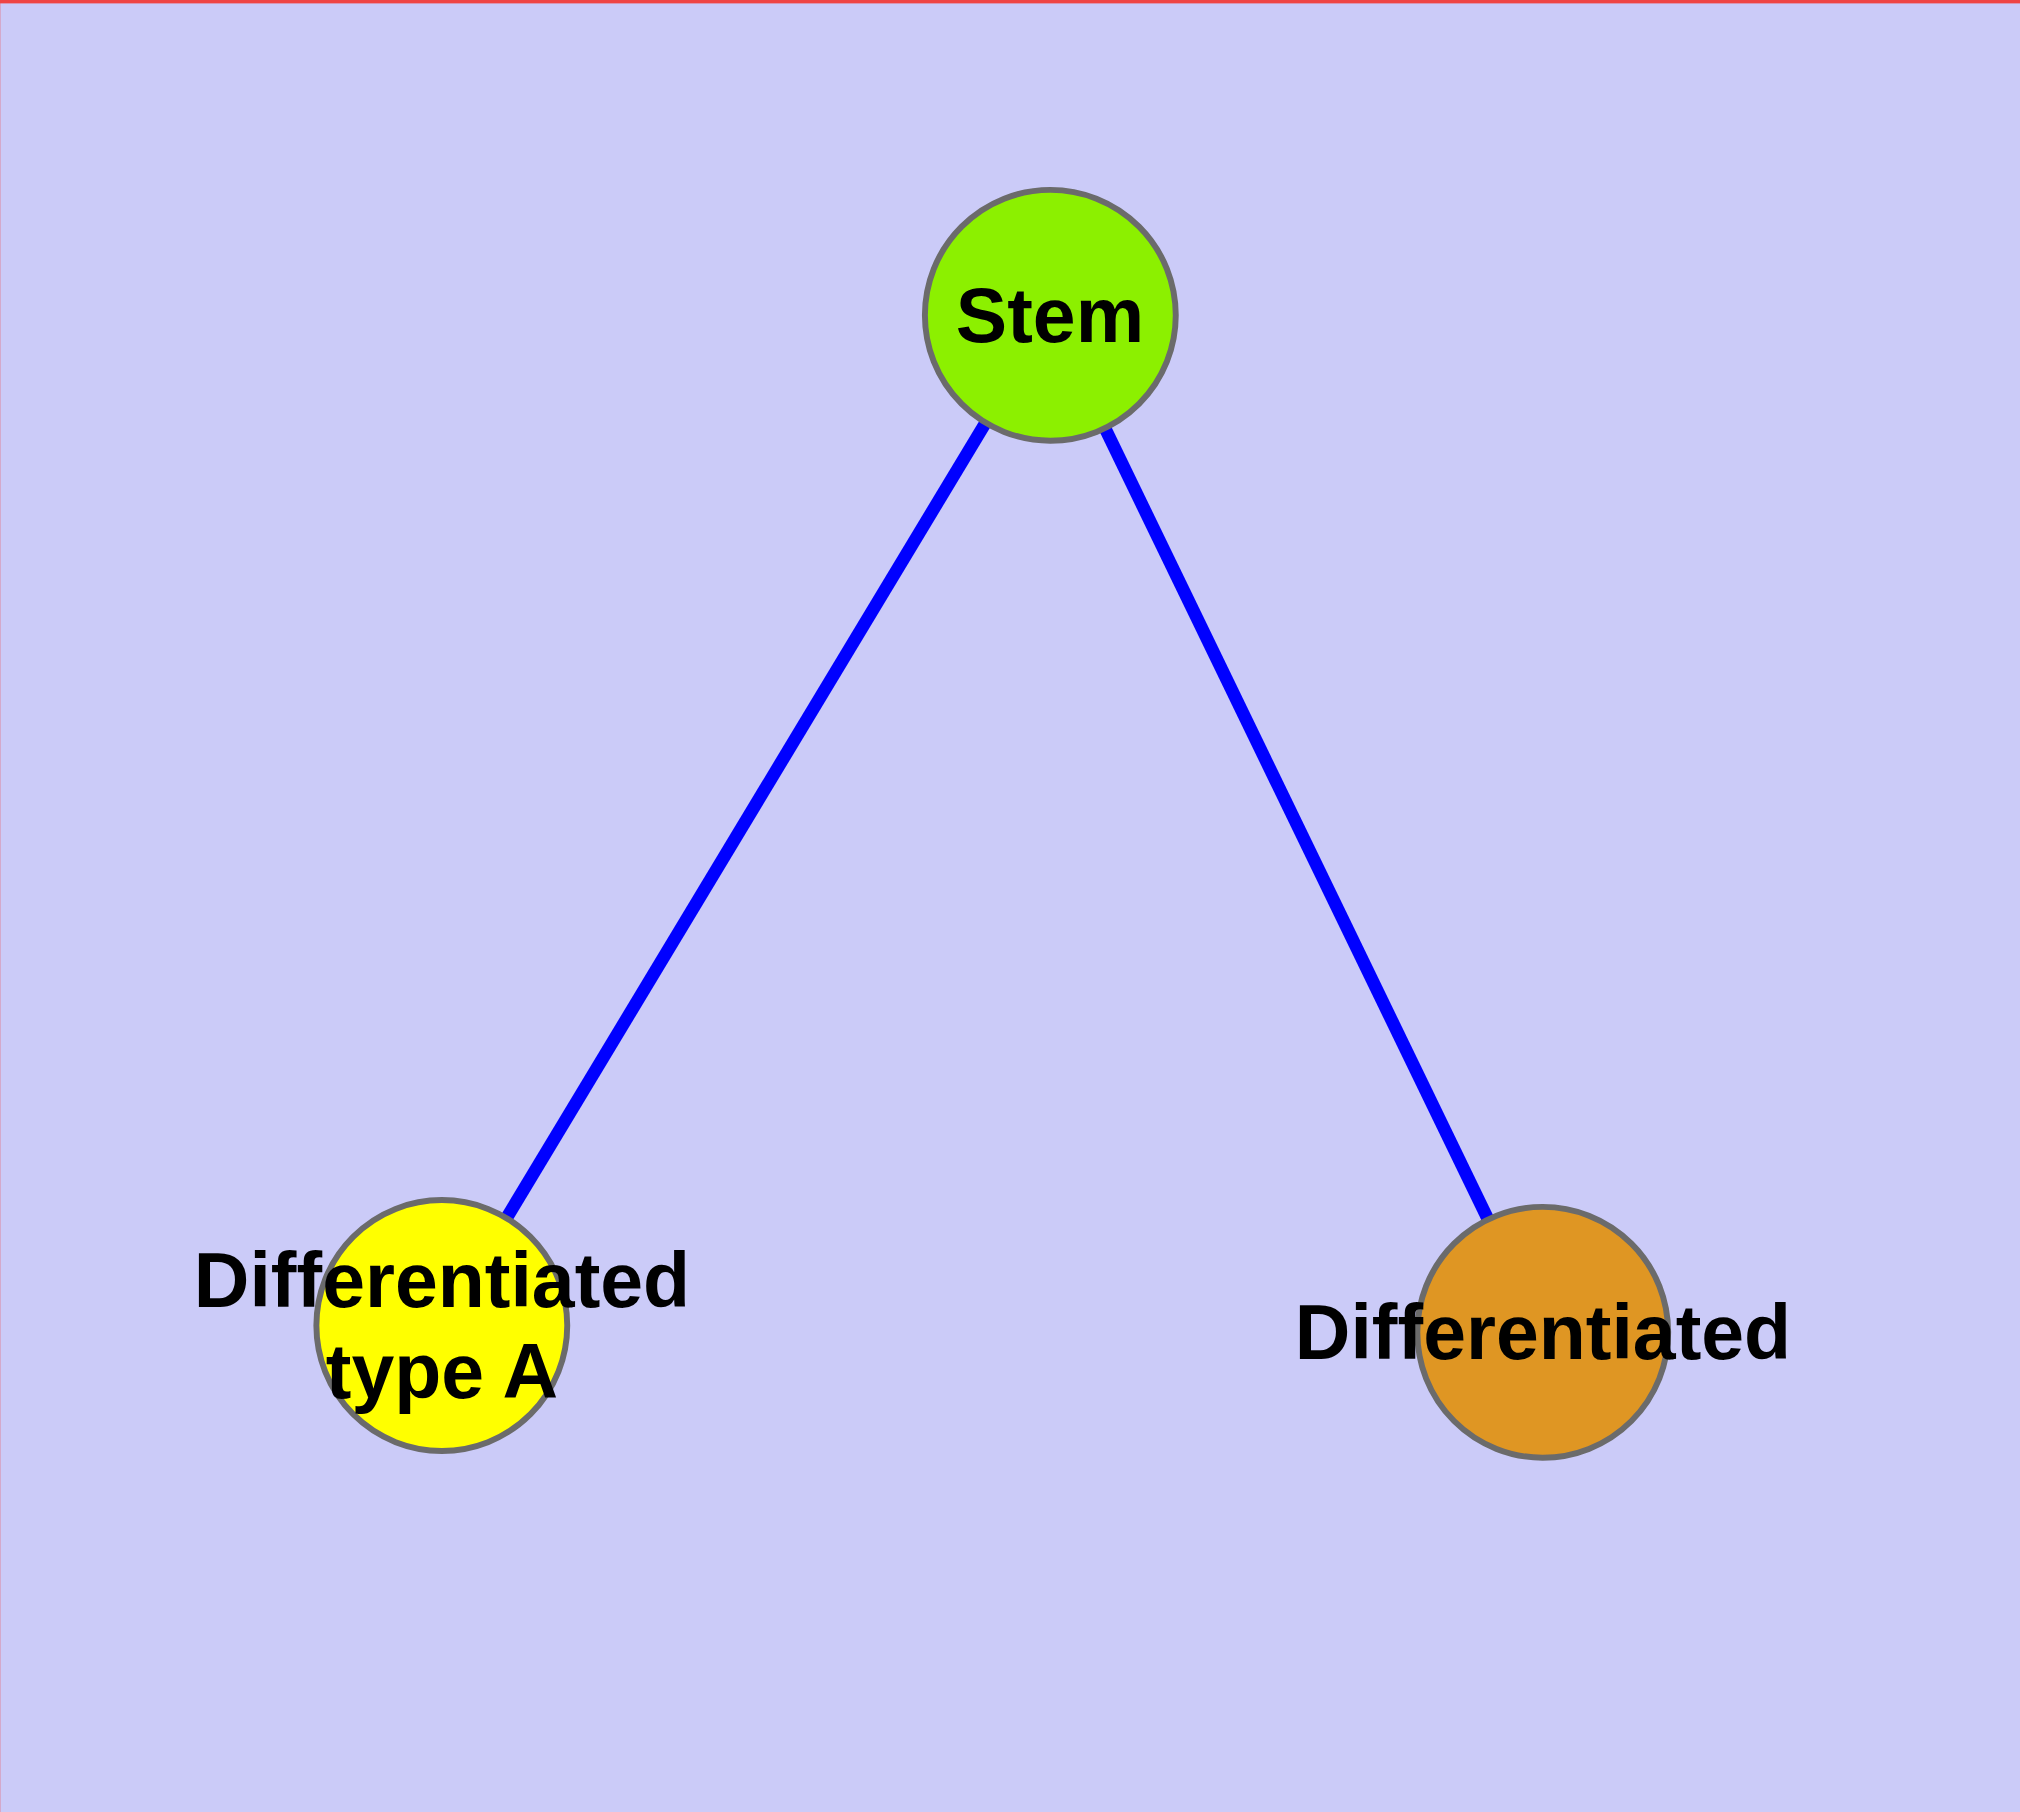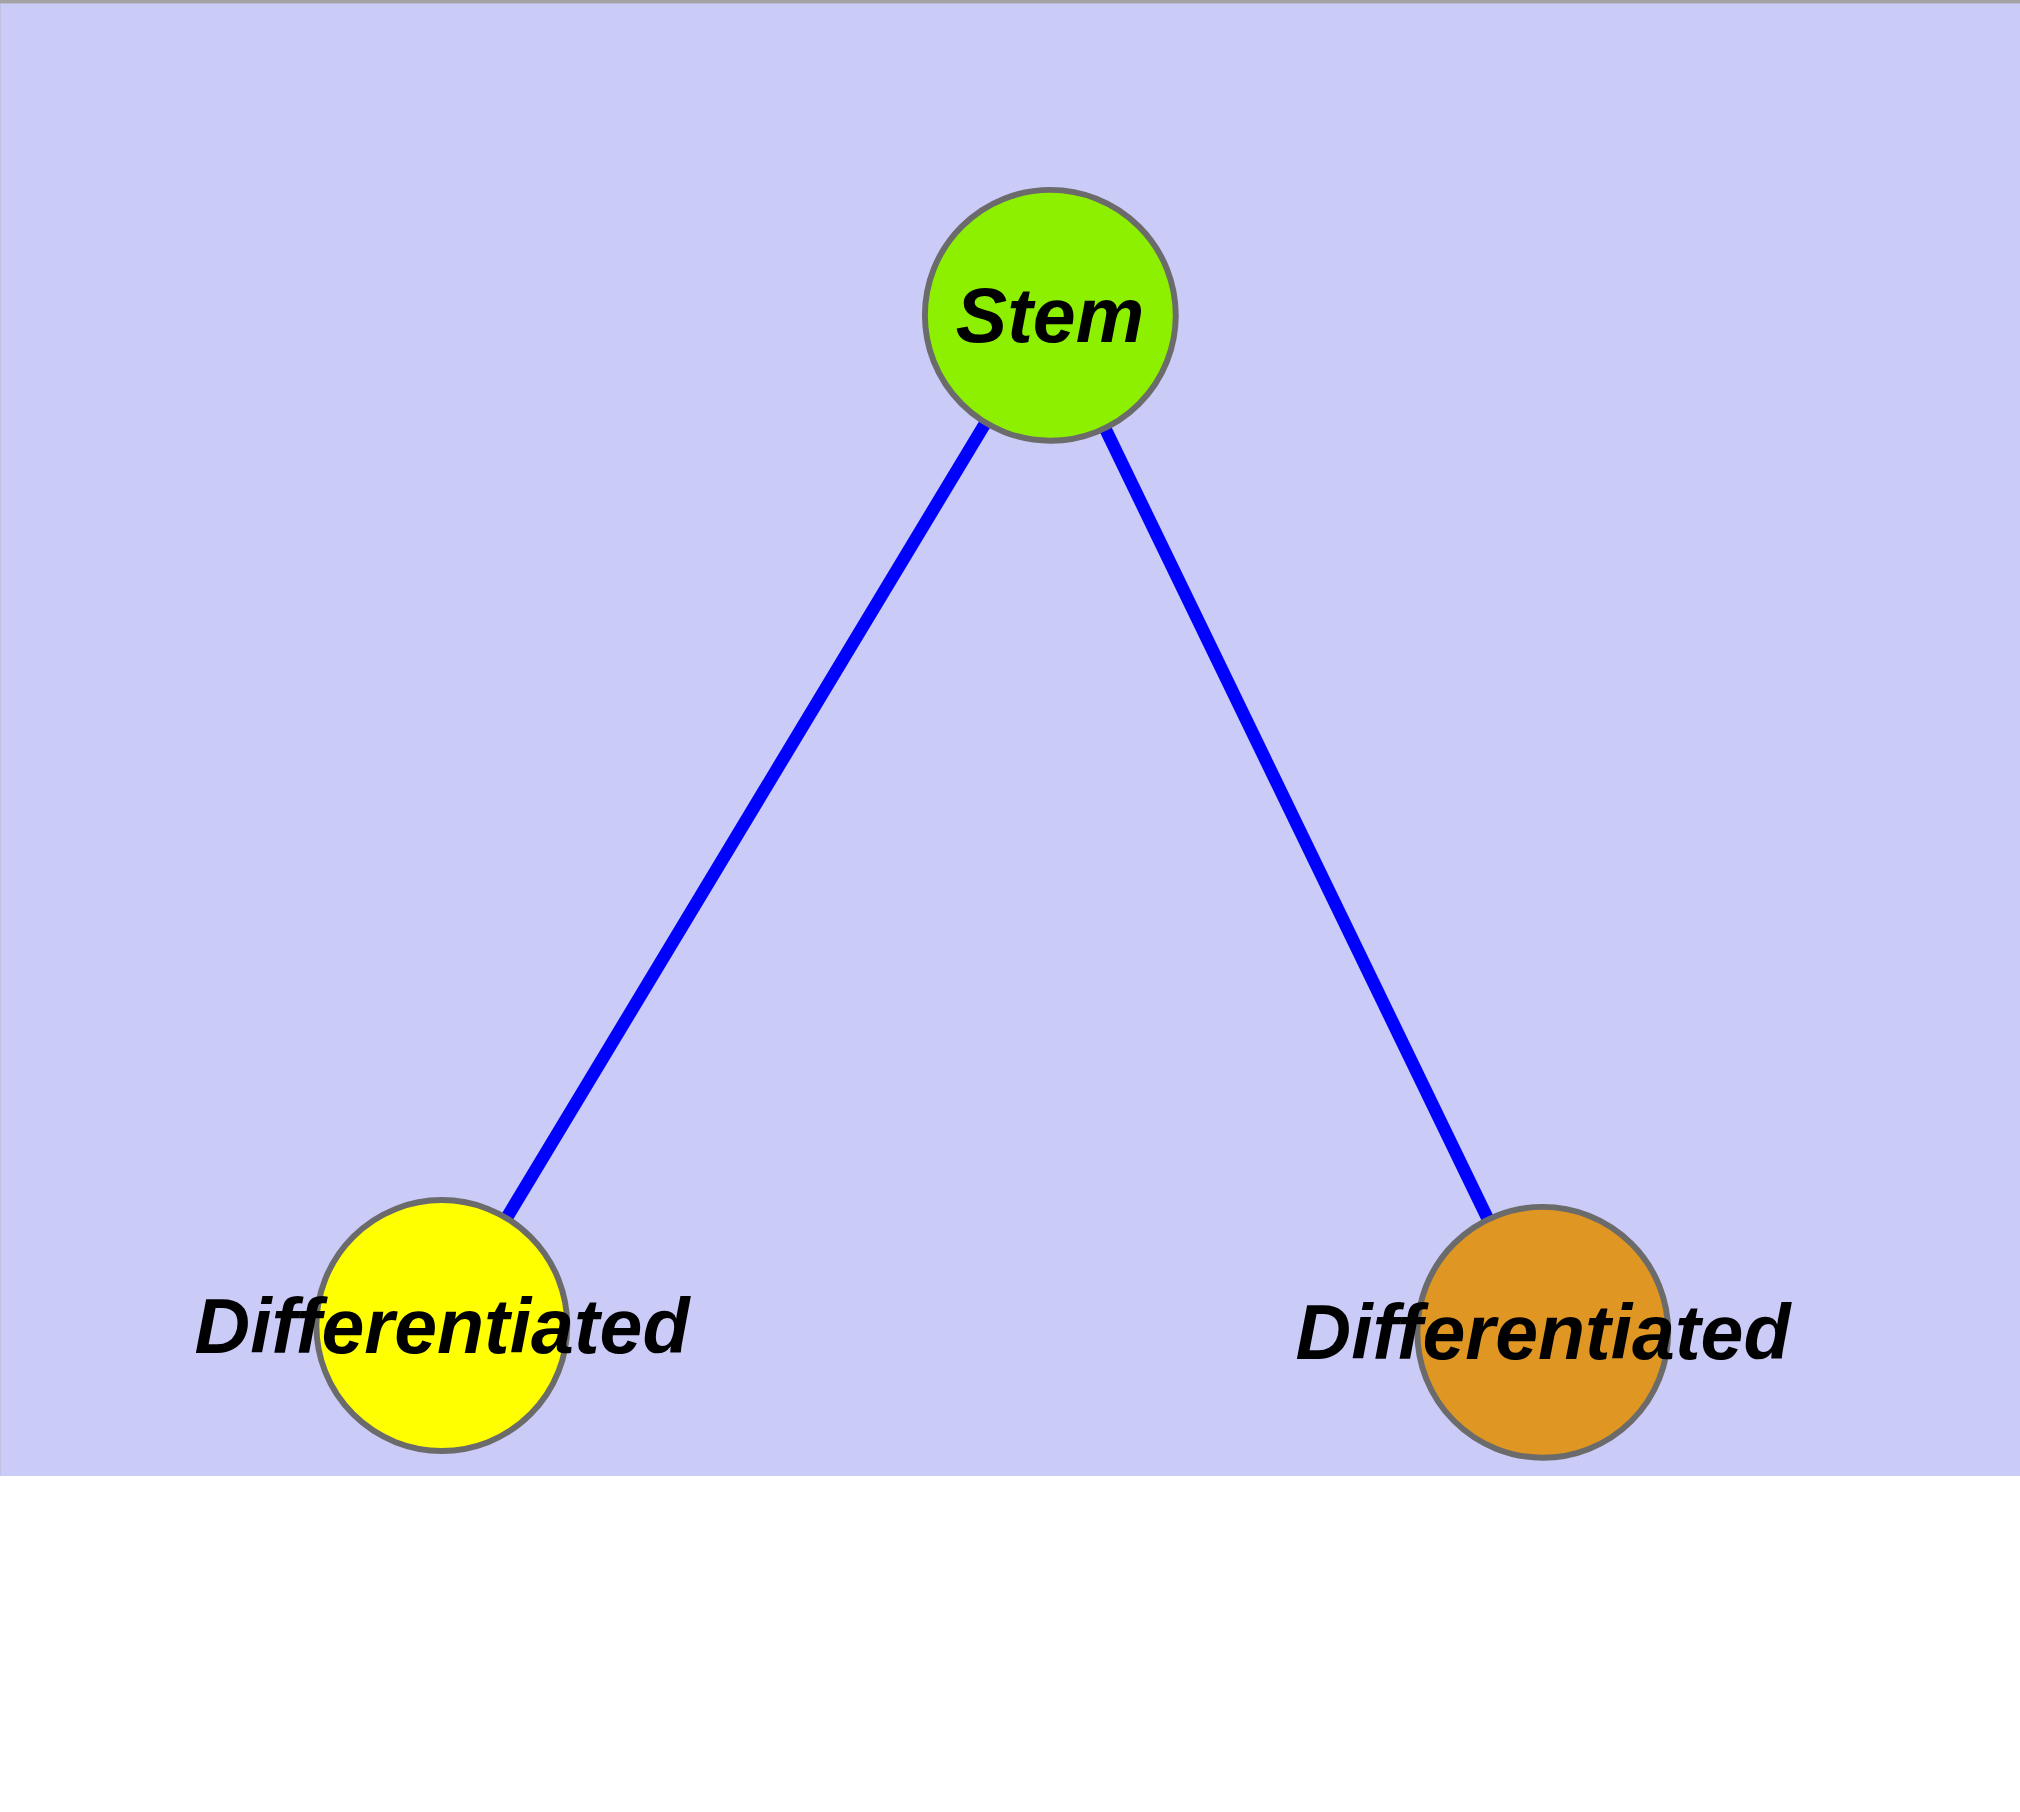--- a/index.html
+++ b/index.html
@@ -4,24 +4,23 @@
 <style>
   html, body {
     margin: 0;
     padding: 0;
     background: #ffffff;
     font-family: "Liberation Sans", sans-serif;
   }
   #canvas {
     position: relative;
     width: 2021px;
-    height: 1476px;
-    background: #a3a3a3;
+    height: 1812px;
+    background: #ef4444;
     overflow: hidden;
-    font-style: italic;
   }
   #graph-svg {
     position: absolute;
     left: 0;
     top: 0;
     width: 2021px;
     height: 1812px;
     display: block;
   }
   .edge {
@@ -62,19 +61,20 @@
 
     <circle class="node-circle" cx="1820" cy="1572" r="148" fill="#DF9623" stroke="#6B6B6B"></circle>
   </svg>
 
   <div class="node-label" style="left: 1050px; top: 315px;">
     <span class="label-line">Stem</span>
   </div>
 
   <div class="node-label" style="left: 442px; top: 1326px;">
     <span class="label-line">Differentiated</span>
+    <span class="label-line">type A</span>
   </div>
 
   <div class="node-label" style="left: 1543px; top: 1332px;">
     <span class="label-line">Differentiated</span>
   </div>
 </div>
 
 
 </body></html>

